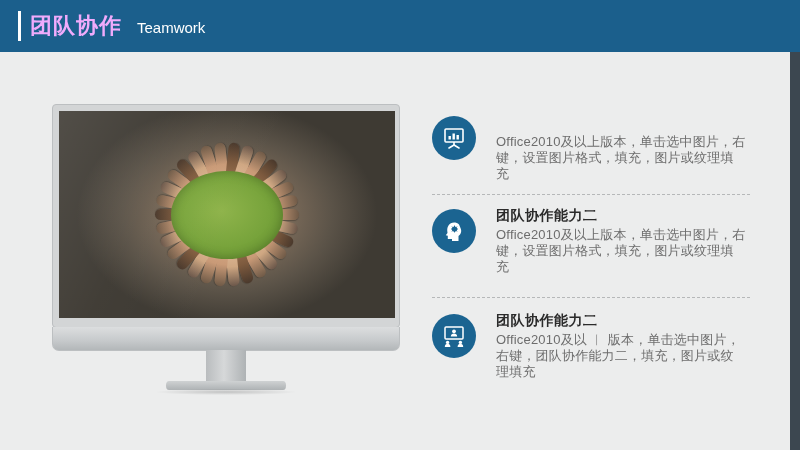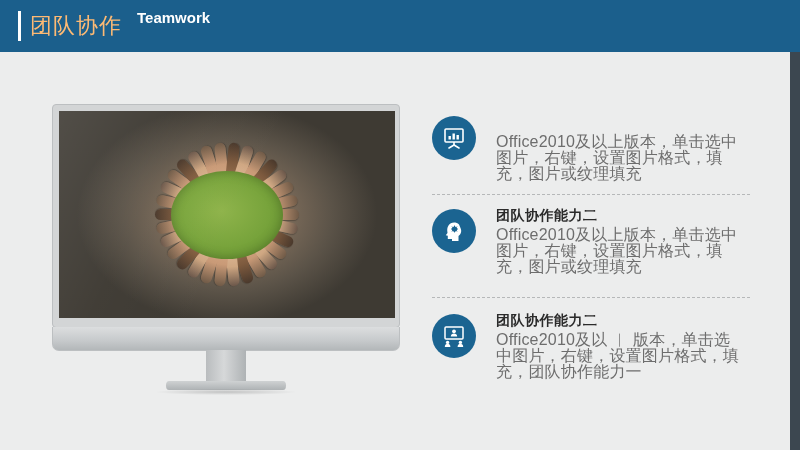--- a/index.html
+++ b/index.html
@@ -29,34 +29,34 @@
     left: 18px;
     top: 11px;
     width: 3px;
     height: 30px;
     background: #ffffff;
   }
   .header-title-cn {
     position: absolute;
     left: 30px;
     top: 12px;
-    color: #fdba74;
+    color: #f0abfc;
     font-size: 22px;
-    font-weight: normal;
+    font-weight: bold;
     letter-spacing: 1px;
     line-height: 28px;
     text-align: center;
   }
   .header-title-en {
     position: absolute;
     left: 137px;
-    top: 8px;
+    top: 18px;
     color: #ffffff;
     font-size: 15px;
-    font-weight: bold;
+    font-weight: normal;
     line-height: 20px;
   }
 
   
   .edge-strip {
     position: absolute;
     right: 0;
     top: 52px;
     width: 10px;
     height: 398px;
@@ -206,21 +206,21 @@
     font-weight: bold;
     color: #2b2b2b;
     letter-spacing: 0.5px;
     line-height: 20px;
   }
   .feature .f-body {
     position: absolute;
     left: 64px;
     top: 24px;
     width: 250px;
-    font-size: 16px;
+    font-size: 13px;
     color: #6d6d6d;
     line-height: 16px;
     letter-spacing: 0.2px;
   }
   .divider {
     position: relative;
     left: 0;
     width: 318px;
     height: 0;
     border-top: 1px dashed #b6b8b9;
@@ -320,16 +320,16 @@
         <rect x="4" y="4" width="18" height="12" rx="1" fill="none" stroke="#ffffff" stroke-width="1.5"></rect>
         <circle cx="13" cy="8.3" r="1.9" fill="#ffffff"></circle>
         <path d="M9.8 13.6 C9.8 11.5 11.2 10.6 13 10.6 C14.8 10.6 16.2 11.5 16.2 13.6 Z" fill="#ffffff"></path>
         <circle cx="6.6" cy="19.4" r="1.7" fill="#ffffff"></circle>
         <path d="M3.8 24 C3.8 21.6 5.1 20.8 6.6 20.8 C8.1 20.8 9.4 21.6 9.4 24 Z" fill="#ffffff"></path>
         <circle cx="19.4" cy="19.4" r="1.7" fill="#ffffff"></circle>
         <path d="M16.6 24 C16.6 21.6 17.9 20.8 19.4 20.8 C20.9 20.8 22.2 21.6 22.2 24 Z" fill="#ffffff"></path>
       </svg>
     </div>
     <div class="f-title" style="top:12px;">团队协作能力二</div>
-    <div class="f-body" style="top:34px;">Office2010及以 ︱ 版本，单击选中图片，右键，设置图片格式，填充，团队协作能力一</div>
+    <div class="f-body" style="top:34px;">Office2010及以 ︱ 版本，单击选中图片，右键，团队协作能力二，填充，图片或纹理填充</div>
   </div>
 
 </div>
 
 </body></html>

